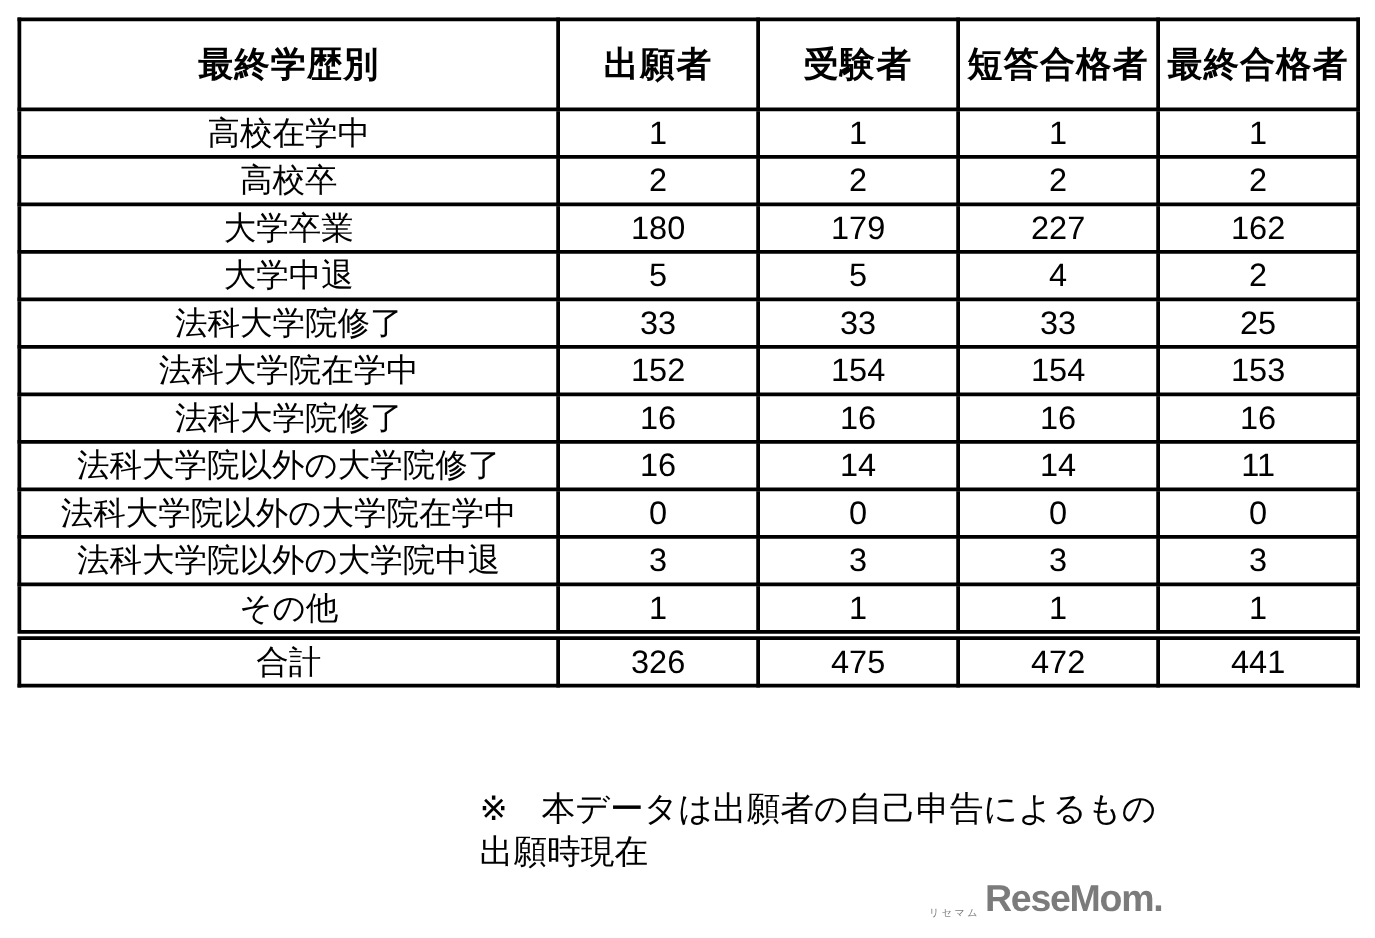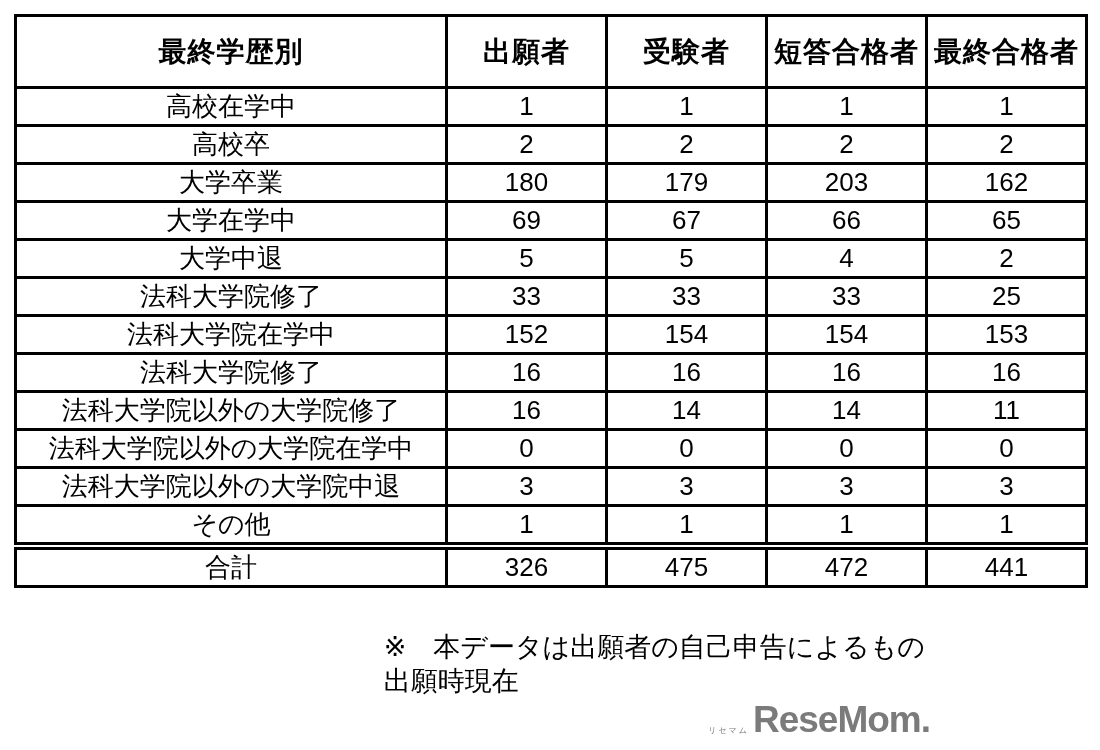--- a/index.html
+++ b/index.html
@@ -64,21 +64,21 @@
     align-items: flex-end;
     color: #7b7b7b;
   }
   .logo .ruby {
     font-size: 8px;
     letter-spacing: 2px;
     margin-right: 4px;
     line-height: 9px;
   }
   .logo .logo-text {
-    font-size: 37px;
+    font-size: 30px;
     font-weight: bold;
     letter-spacing: -1px;
     line-height: 30px;
   }
 </style>
 </head>
 <body>
 
 <div class="page">
 
@@ -111,29 +111,22 @@
         <td>高校卒</td>
         <td>2</td>
         <td>2</td>
         <td>2</td>
         <td>2</td>
       </tr>
       <tr>
         <td>大学卒業</td>
         <td>180</td>
         <td>179</td>
-        <td>203</td>
+        <td>227</td>
         <td>162</td>
-      </tr>
-      <tr>
-        <td>大学在学中</td>
-        <td>69</td>
-        <td>67</td>
-        <td>66</td>
-        <td>65</td>
       </tr>
       <tr>
         <td>大学中退</td>
         <td>5</td>
         <td>5</td>
         <td>4</td>
         <td>2</td>
       </tr>
       <tr>
         <td>法科大学院修了</td>

